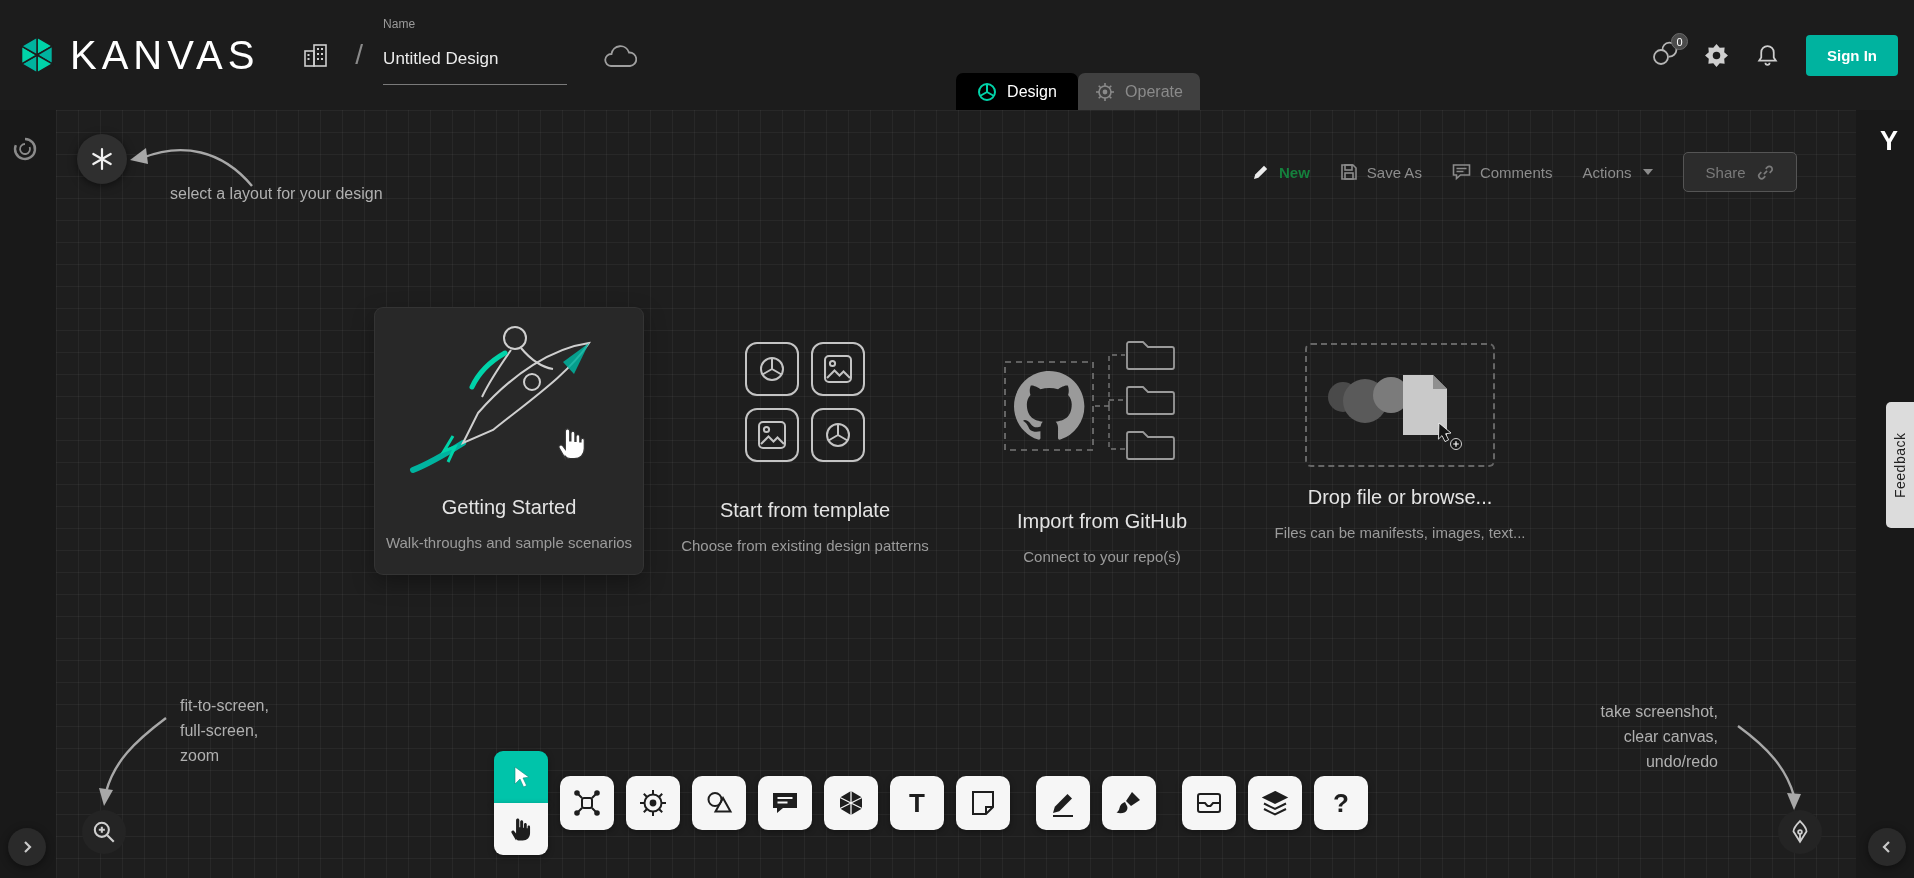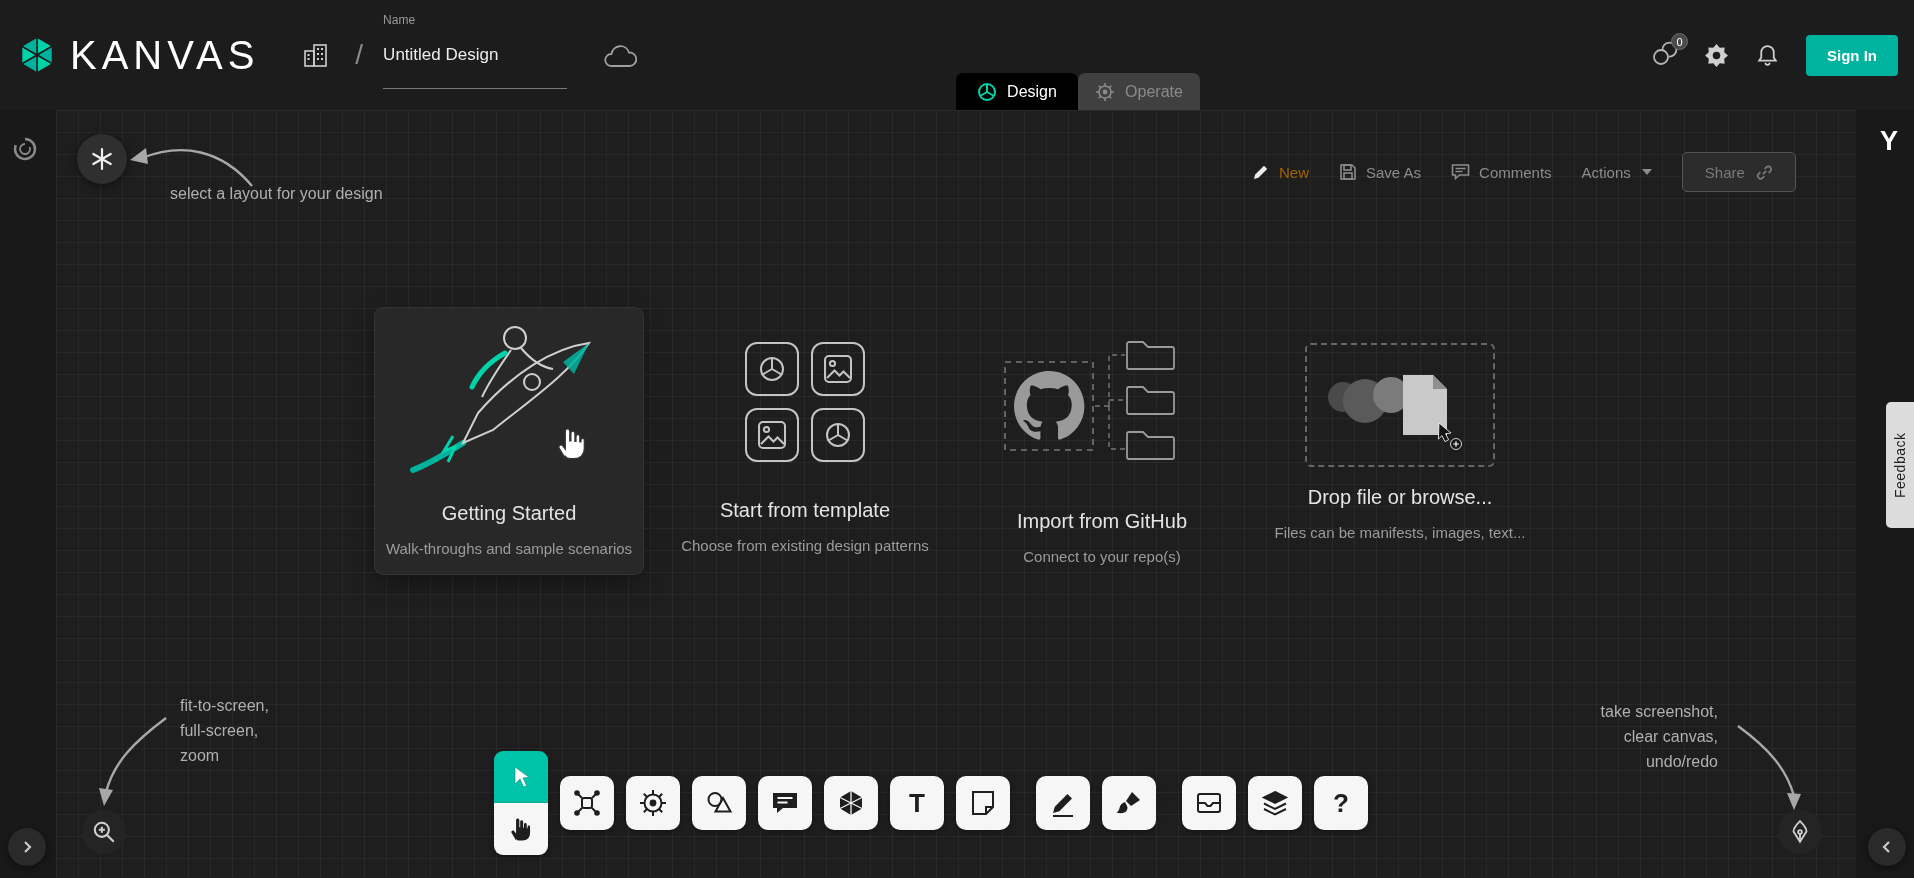--- a/index.html
+++ b/index.html
@@ -9,62 +9,62 @@
 
 
 .topbar{position:absolute;top:0;left:0;right:0;height:110px;background:#1c1c1c;z-index:6}
 .h-left{position:absolute;left:16px;top:0;height:110px;display:flex;align-items:center}
 .logo{display:flex;align-items:center;gap:12px;cursor:pointer}
 .logo-text{color:#fff;font-size:40px;font-weight:normal;letter-spacing:5px}
 .org-btn{margin-left:42px;cursor:pointer}
 .sep{color:#8a8a8a;font-size:28px;margin:0 20px 0 24px;font-weight:300}
 .name-field{display:flex;flex-direction:column;gap:15px;margin-top:-8px}
 .name-label{color:#9a9a9a;font-size:12px}
-.name-input{width:184px;background:transparent;border:none;border-bottom:1px solid #7a7a7a;color:#ececec;font-size:17px;padding:3px 0 23px;font-family:inherit;outline:none}
+.name-input{width:184px;background:transparent;border:none;border-bottom:1px solid #7a7a7a;color:#ececec;font-size:17px;padding:3px 0 15px;font-family:inherit;outline:none}
 .cloud-btn{margin-left:36px;margin-top:4px;cursor:pointer}
 .tabs{position:absolute;left:956px;bottom:0;display:flex}
 .tab{width:122px;height:37px;display:flex;align-items:center;justify-content:center;gap:10px;font-size:16px;border-radius:7px 7px 0 0;cursor:pointer}
 .tab.active{background:#000000;color:#fff}
 .tab.inactive{background:#404040;color:#8a8a8a}
 .h-right{position:absolute;right:16px;top:0;height:110px;display:flex;align-items:center;gap:26px}
 .icon-btn{cursor:pointer;position:relative}
 .badge{position:absolute;top:-8px;right:-10px;background:#4a4a4a;color:#fff;font-size:11px;min-width:17px;height:17px;border-radius:9px;display:flex;align-items:center;justify-content:center;border:1px solid #6a6a6a}
 .signin{background:#00B39F;color:#fff;border:none;border-radius:4px;font-size:15px;font-weight:bold;padding:12px 21px;cursor:pointer;font-family:inherit}
 
 
 .canvas{position:absolute;top:110px;left:0;right:0;bottom:0;background:#191919}
 .grid{position:absolute;left:56px;right:58px;top:0;bottom:0;background-color:#1e1e1e;
  background-image:linear-gradient(rgba(255,255,255,.045) 1px,transparent 1px),linear-gradient(90deg,rgba(255,255,255,.045) 1px,transparent 1px);
  background-size:22px 22px}
 
 
 .canvas-actions{position:absolute;top:42px;left:1252px;display:flex;align-items:center;gap:30px;font-size:15px;z-index:3}
 .action{display:flex;gap:9px;align-items:center;color:#8c8c8c;cursor:pointer;white-space:nowrap}
-.action.primary{color:#a16207;font-weight:normal}
+.action.primary{color:#15803d;font-weight:bold}
 .caret{width:0;height:0;border-left:5px solid transparent;border-right:5px solid transparent;border-top:6px solid #8c8c8c;margin-left:2px}
 .share-btn{display:flex;gap:11px;align-items:center;justify-content:center;width:114px;height:40px;border:1px solid #555;border-radius:5px;background:#2c2c2c;color:#7a7a7a;cursor:pointer}
 
 
 .hint{position:absolute;color:#b0b0b0;font-size:16px;line-height:1.55;z-index:2}
 .hint-layout{left:170px;top:72px;white-space:nowrap}
 .hint-bl{left:180px;top:584px}
 .hint-br{right:196px;top:590px;text-align:right}
 .arrow-svg{position:absolute;z-index:2}
 .layout-btn{position:absolute;left:77px;top:24px;width:50px;height:50px;border-radius:50%;background:#2f2f2f;display:flex;align-items:center;justify-content:center;cursor:pointer;box-shadow:0 2px 8px rgba(0,0,0,.5);z-index:3}
 .spinner-corner{position:absolute;left:12px;top:26px;z-index:3;cursor:default}
 .side-logo{position:absolute;right:16px;top:16px;color:#fff;font-size:27px;font-weight:bold;z-index:3;cursor:pointer}
 .feedback{position:absolute;right:0;top:292px;width:28px;height:126px;background:#dcdcdc;color:#222;display:flex;align-items:center;justify-content:center;writing-mode:vertical-rl;transform:rotate(180deg);font-size:14px;letter-spacing:.5px;border-radius:0 5px 5px 0;cursor:pointer;z-index:4}
 
 
 .card{position:absolute;display:flex;flex-direction:column;align-items:center;cursor:pointer;z-index:2}
 .card-title{font-size:20px;color:#e4e4e4}
 .card-sub{font-size:15px;color:#9b9b9b;margin-top:15px;white-space:nowrap}
 .card-1{left:375px;top:198px;width:268px;height:266px;background:#282828;border-radius:8px;box-shadow:0 0 0 1px #343434,0 8px 22px rgba(0,0,0,.35)}
 .card-1 .art{margin-top:8px}
-.card-1 .card-title{margin-top:18px}
+.card-1 .card-title{margin-top:12px}
 .card-2{left:665px;top:231px;width:280px}
 .card-2 .card-title{margin-top:36px}
 .card-3{left:952px;top:228px;width:300px}
 .card-3 .card-title{margin-top:40px}
 .card-4{left:1240px;top:233px;width:320px}
 .card-4 .card-title{margin-top:19px}
 .tpl-grid{display:grid;grid-template-columns:56px 56px;grid-template-rows:56px 56px;gap:10px}
 .drop-zone{width:190px;height:124px;border:2px dashed #666;border-radius:6px;position:relative}
 
 

